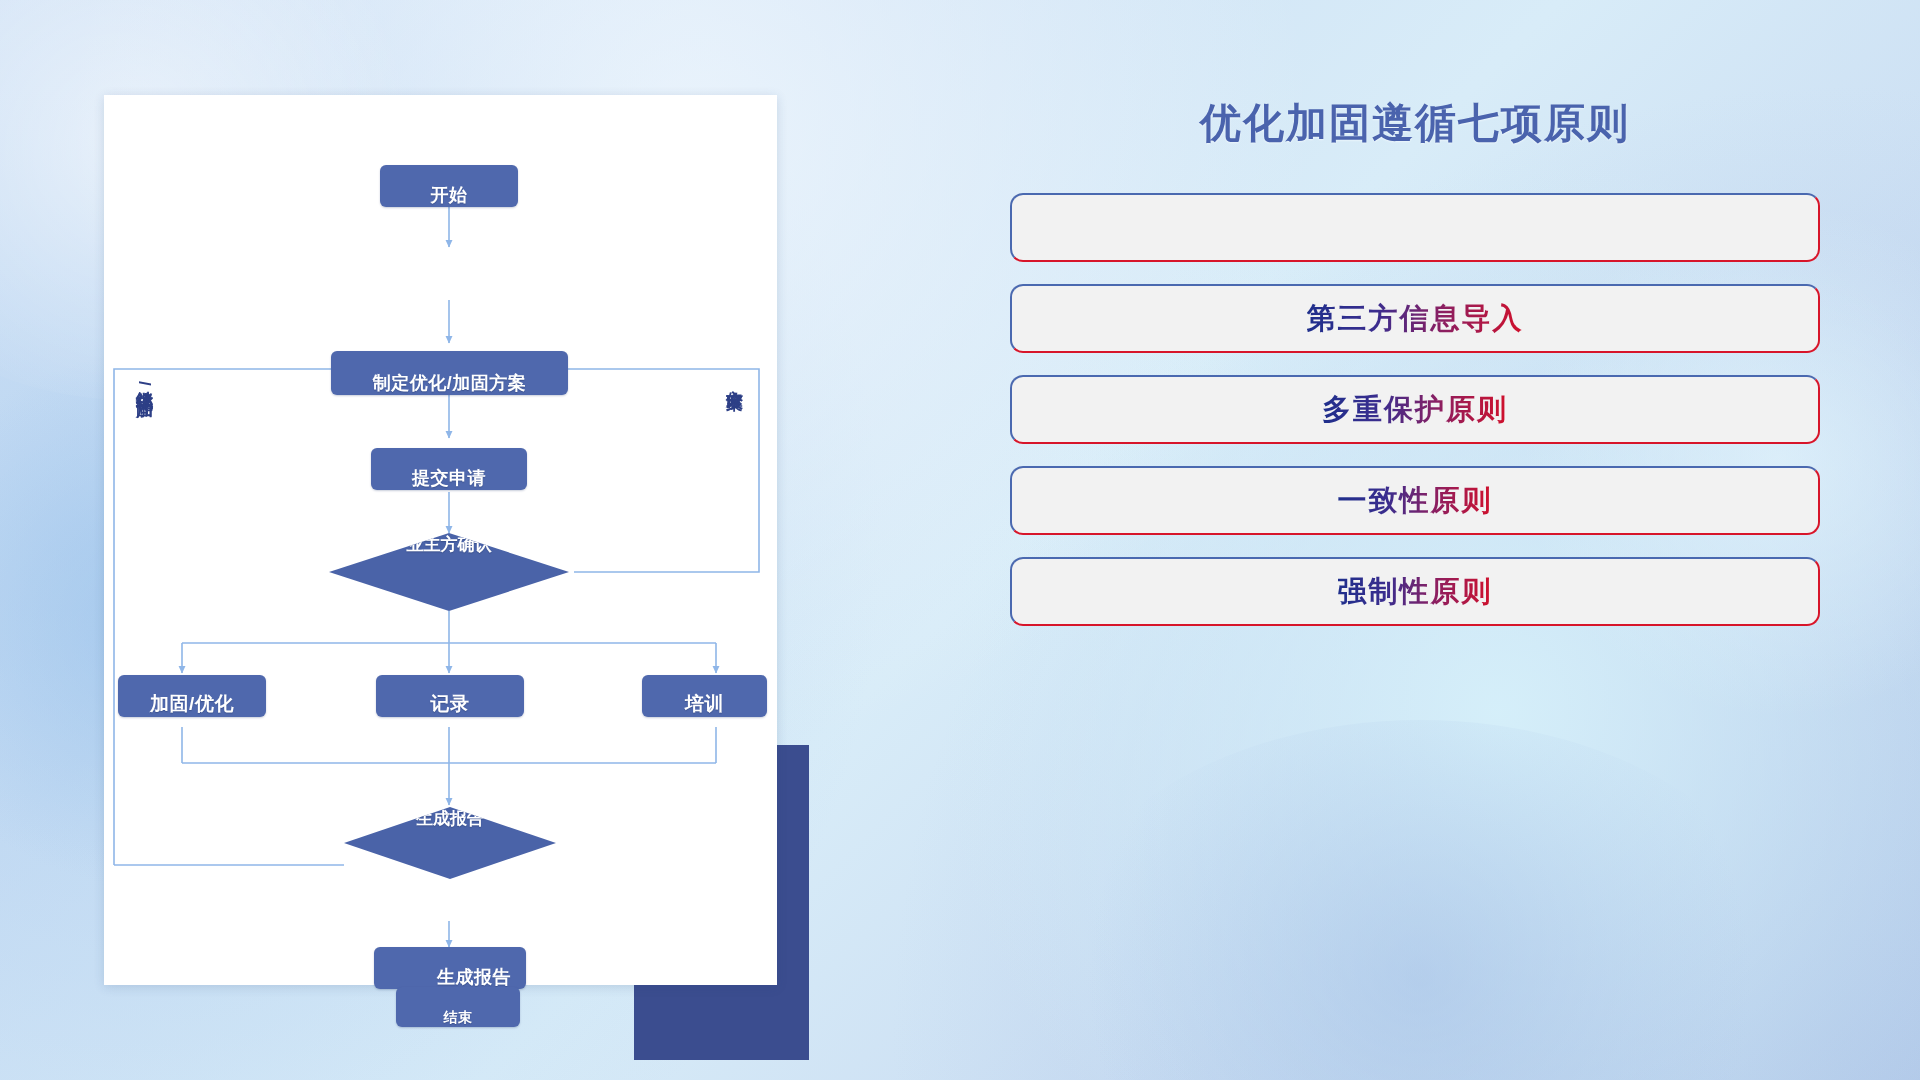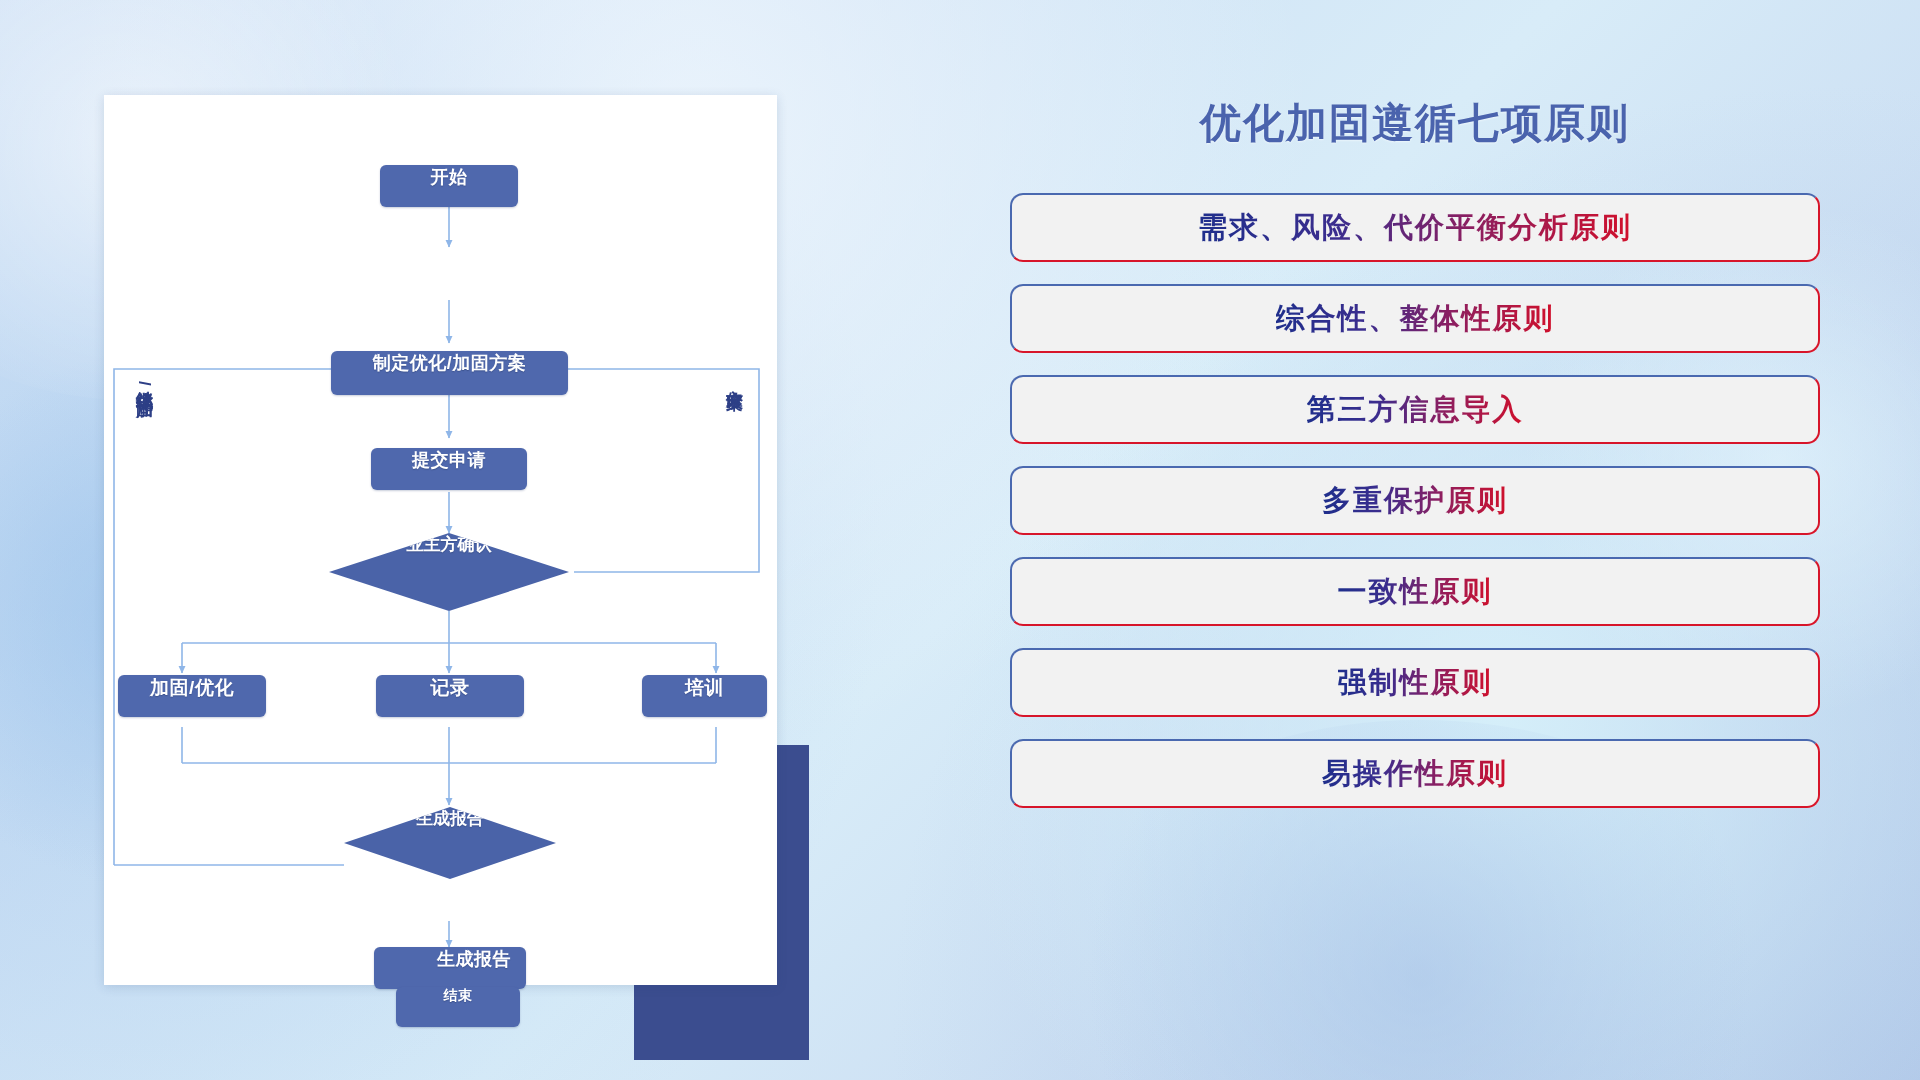--- a/index.html
+++ b/index.html
@@ -49,21 +49,21 @@
     box-shadow: 0 2px 10px rgba(40,70,120,0.16);
   }
   .chart-inner { position: absolute; inset: 0; }
 
   
   .node {
     position: absolute;
     background: #4f68ad;
     color: #ffffff;
     border-radius: 6px;
-    display: flex; align-items: flex-start; justify-content: center;
+    display: flex; align-items: flex-end; justify-content: center;
     font-weight: bold;
     letter-spacing: 0.5px;
     text-shadow: 0 1px 1px rgba(30,45,90,0.35);
     box-shadow: 0 1px 2px rgba(40,60,110,0.25);
     white-space: nowrap;
   }
   .diamond {
     position: absolute;
     background: #4a63a8;
     color: #ffffff;
@@ -240,28 +240,22 @@
   </div>
 </div>
 
 <div class="right-wrap">
 
   <div class="panel-title">优化加固遵循七项原则</div>
 
   <div class="principle">
     <span class="edge-top"></span>
     <span class="edge-bot"></span>
-    <span class="ptext">需求、风险、代价平衡分析原则</span>
-  </div>
-
-  <div class="principle">
-    <span class="edge-top"></span>
-    <span class="edge-bot"></span>
-    <span class="ptext">综合性、整体性原则</span>
-  </div>
+  </div>
+
 
   <div class="principle">
     <span class="edge-top"></span>
     <span class="edge-bot"></span>
     <span class="ptext">第三方信息导入</span>
   </div>
 
   <div class="principle">
     <span class="edge-top"></span>
     <span class="edge-bot"></span>
@@ -273,19 +267,14 @@
     <span class="edge-bot"></span>
     <span class="ptext">一致性原则</span>
   </div>
 
   <div class="principle">
     <span class="edge-top"></span>
     <span class="edge-bot"></span>
     <span class="ptext">强制性原则</span>
   </div>
 
-  <div class="principle">
-    <span class="edge-top"></span>
-    <span class="edge-bot"></span>
-    <span class="ptext">易操作性原则</span>
-  </div>
 
 </div>
 
 </body></html>

